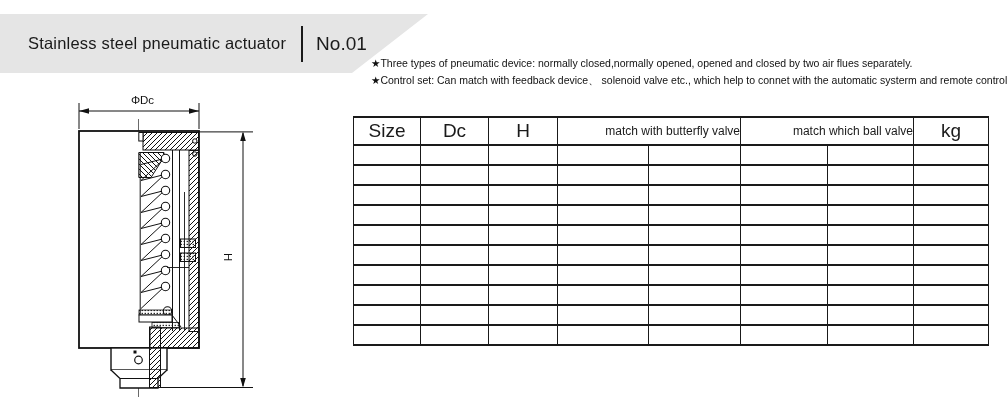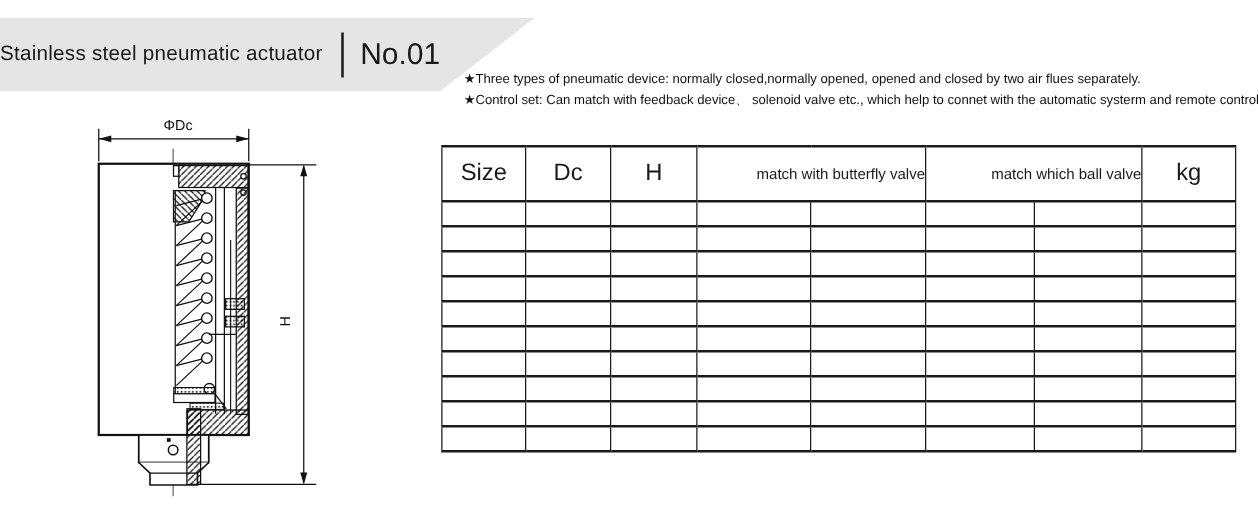--- a/index.html
+++ b/index.html
@@ -5,25 +5,25 @@
   html,body{margin:0;padding:0;}
   body{
     width:1007px;height:410px;position:relative;overflow:hidden;
     background:#ffffff;font-family:"Liberation Sans",sans-serif;color:#1a1a1a;
   }
   
   .banner{
     position:absolute;left:0;top:14px;width:430px;height:59px;
     background:#e5e5e5;
     clip-path:polygon(0 0,428px 0,352px 100%,0 100%);
-    display:flex;align-items:center;box-sizing:border-box;
+    display:flex;align-items:center;box-sizing:border-box;padding-left:28px;
   }
   .banner-title{font-size:16.5px;letter-spacing:.2px;white-space:nowrap;}
   .banner-divider{width:2px;height:36px;background:#1a1a1a;margin:0 13px 0 15px;flex:0 0 auto;}
-  .banner-number{font-size:24px;white-space:nowrap;}
+  .banner-number{font-size:19px;white-space:nowrap;}
   
   .notes{position:absolute;left:371px;top:55px;font-size:10.5px;line-height:16.5px;color:#111;white-space:nowrap;}
   
   .drawing{position:absolute;left:50px;top:88px;width:230px;height:318px;}
   
   .spec-table{
     position:absolute;left:353px;top:116px;border-collapse:collapse;table-layout:fixed;
   }
   .spec-table td,.spec-table th{
     border-left:1.5px solid #1a1a1a;border-right:1.5px solid #1a1a1a;
@@ -165,21 +165,21 @@
     <col style="width:67px">
       <col style="width:68px">
       <col style="width:69px">
     <col style="width:91px">
       <col style="width:92px">
     <col style="width:87px">
       <col style="width:86px">
       <col style="width:75px">
   </colgroup>
   <tbody id="spec-table-body">
-      <tr style="height: 44px;">
+      <tr style="height: 28px;">
         <th colspan="1" class="h-big">Size</th>
         <th colspan="1" class="h-big">Dc</th>
         <th colspan="1" class="h-big">H</th>
         <th colspan="2" class="h-small">match with butterfly valve</th>
         <th colspan="2" class="h-small">match which ball valve</th>
         <th colspan="1" class="h-big">kg</th>
       </tr>
       <tr style="height: 20px;">
         <td></td>
         <td></td>

